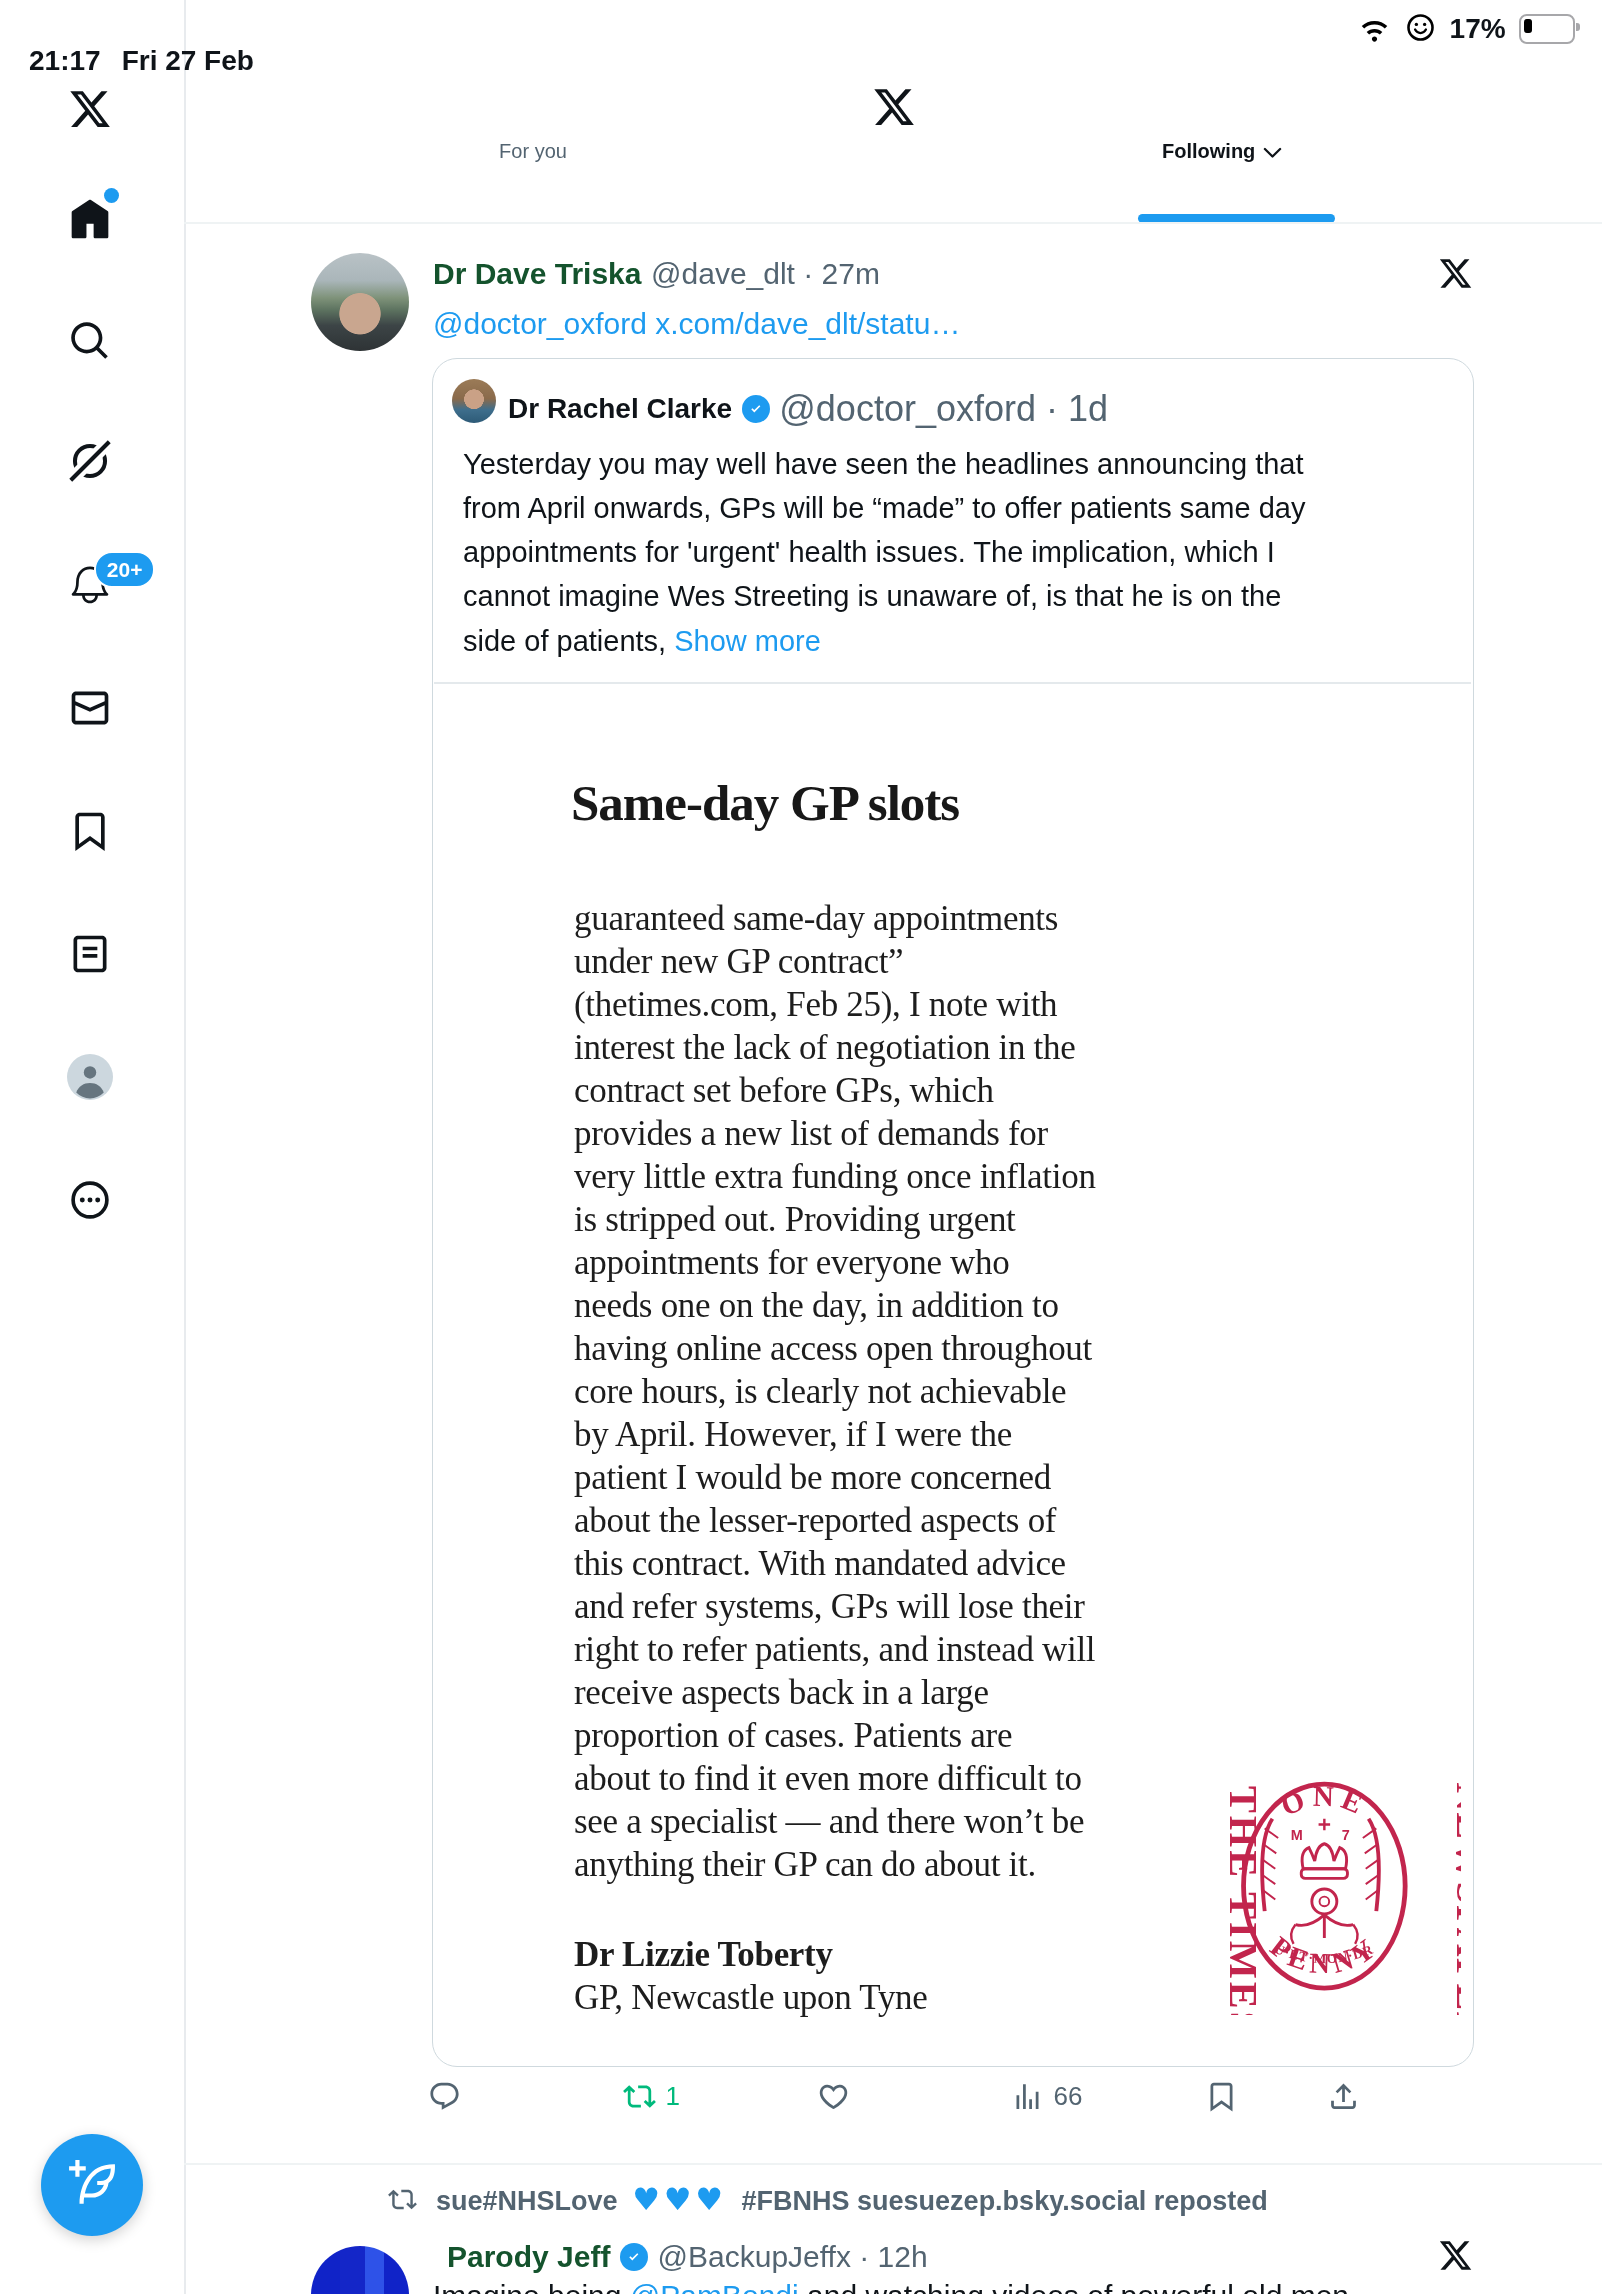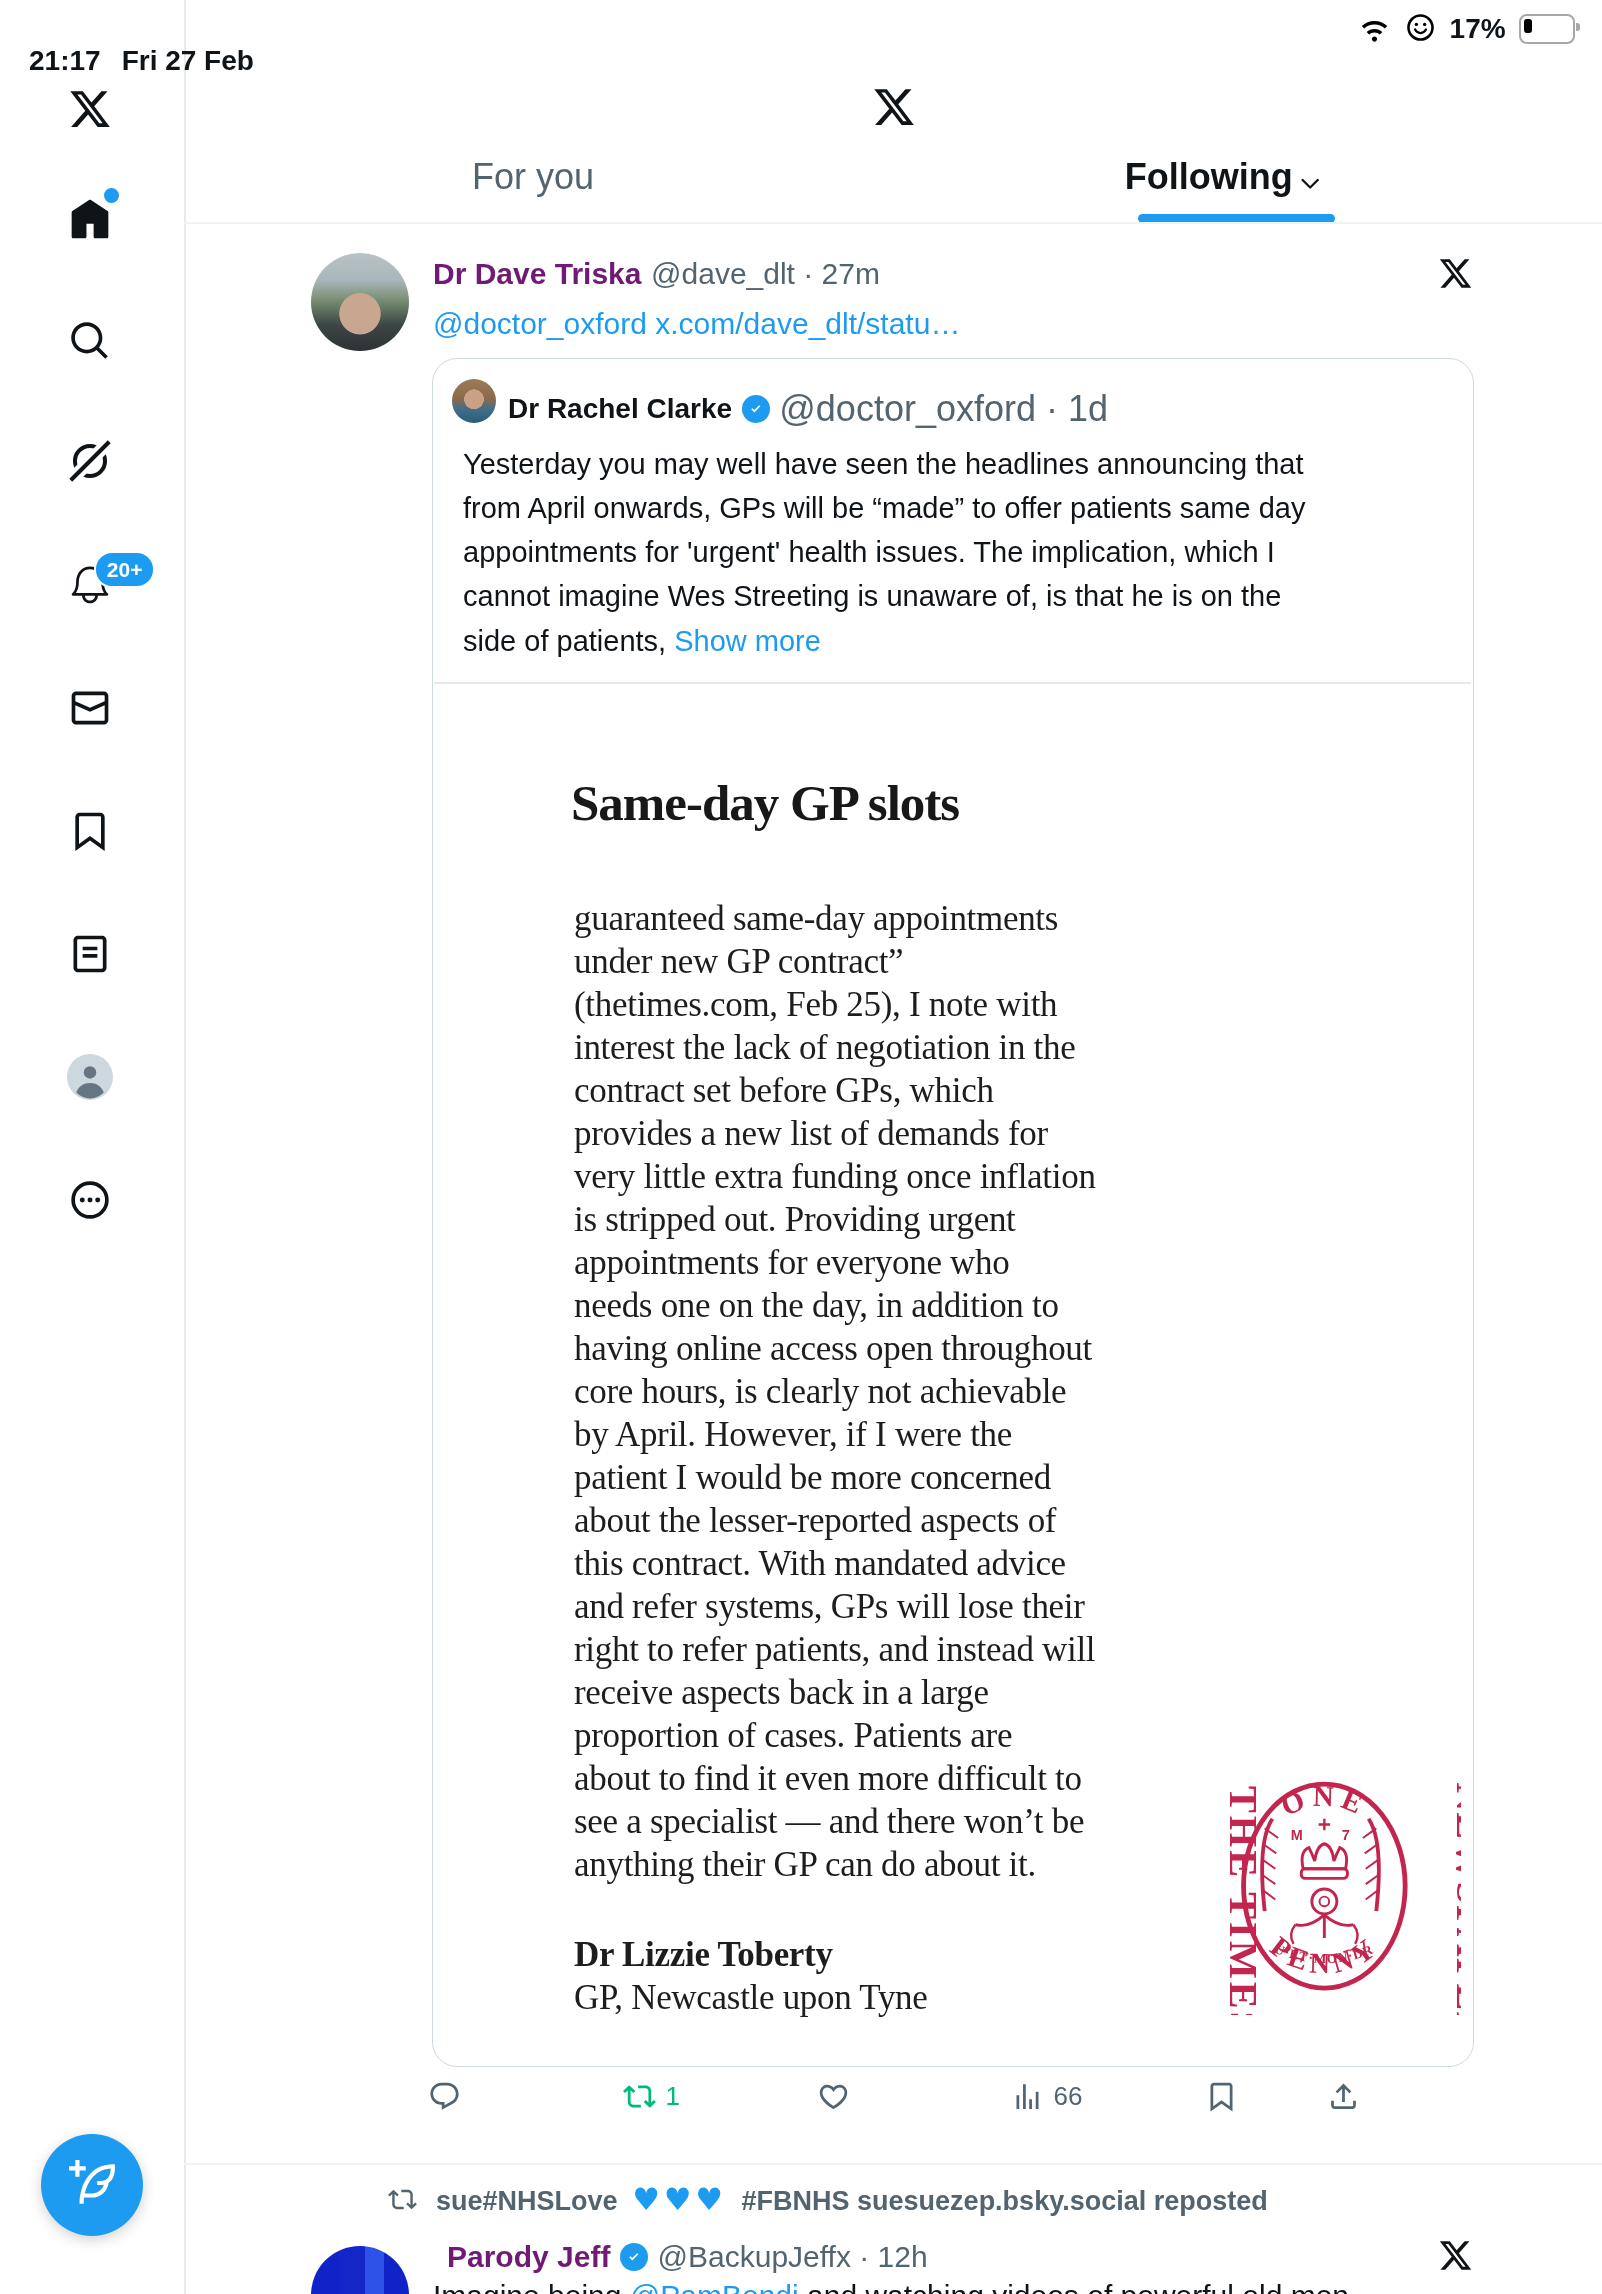--- a/index.html
+++ b/index.html
@@ -26,21 +26,21 @@
   .notif-badge{left:94px;top:551px;min-width:38px;height:33px;padding:0 9.6px;background:#1d9bf0;
                border:2.9px solid #fff;border-radius:18px;color:#fff;font-size:21px;font-weight:700;
                display:flex;align-items:center;justify-content:center;z-index:2;}
   .profile-circle{background:#ccd7de;border-radius:50%;overflow:hidden;}
   .compose-fab{left:41px;top:2134px;width:102px;height:102px;border-radius:50%;background:#1d9bf0;
                display:flex;align-items:center;justify-content:center;box-shadow:0 3.8px 13.4px rgba(0,0,0,.18);}
 
   
   .top-x{left:872px;top:85px;}
   .tabbar-border{left:184px;top:222px;width:1418px;height:1.9px;background:#eff3f4;}
-  .tab{top:156px;font-size:36px;transform:translateX(-50%);display:flex;align-items:center;gap:7.7px;}
+  .tab{top:140px;font-size:20px;transform:translateX(-50%);display:flex;align-items:center;gap:7.7px;}
   .tab-inactive{left:533px;color:#536471;font-weight:500;}
   .tab-active{left:1222px;color:#0f1419;font-weight:700;}
   .tab-underline{left:1138px;top:214px;width:197px;height:8.6px;border-radius:4.8px;background:#1d9bf0;}
 
   
   .avatar{border-radius:50%;}
   .av-dave{left:311px;top:253px;width:98px;height:98px;
     background:
       radial-gradient(circle at 50% 62%, #c9a68f 0 26%, rgba(201,166,143,0) 27%),
       linear-gradient(180deg,#b9c2c6 0%,#aab6ba 28%,#7e9279 46%,#5d7360 58%,#3c4446 74%,#2e3335 100%);}
@@ -49,21 +49,21 @@
       radial-gradient(circle at 50% 46%, #caa186 0 30%, rgba(0,0,0,0) 31%),
       linear-gradient(180deg,#9b7b57 0%,#8a6a4b 45%,#3e6e8c 70%,#2d5a77 100%);}
   .av-jeff{left:311px;top:2246px;width:98px;height:98px;
     background:
       linear-gradient(90deg,#0b1030 0 33%,#101850 33% 66%,#0d123c 66% 100%),
       #1023c8;
     background-blend-mode:lighten;
     background-image:
       linear-gradient(0deg, rgba(16,35,200,.9) 0 30%, rgba(10,14,48,0) 30%),
       linear-gradient(90deg,#0a0e2e 0 30%,#1426c0 30% 55%,#2e52e8 55% 75%,#0d1666 75% 100%);}
-  .name{font-size:30px;font-weight:700;color:#701a75;}
+  .name{font-size:30px;font-weight:700;color:#14532d;}
   .meta{font-size:30px;font-weight:400;color:#536471;}
   .row{display:flex;align-items:center;gap:9.6px;white-space:nowrap;}
   .link{color:#1d9bf0;}
   .badge{display:inline-flex;width:28px;height:28px;border-radius:50%;background:#1d9bf0;
          align-items:center;justify-content:center;flex:0 0 auto;}
   .badge svg{width:16.3px;height:16.3px;}
   .src-x{left:1438px;top:256px;}
   .tweet-sep{left:184px;top:2163px;width:1418px;height:1.9px;background:#eff3f4;}
 
   

